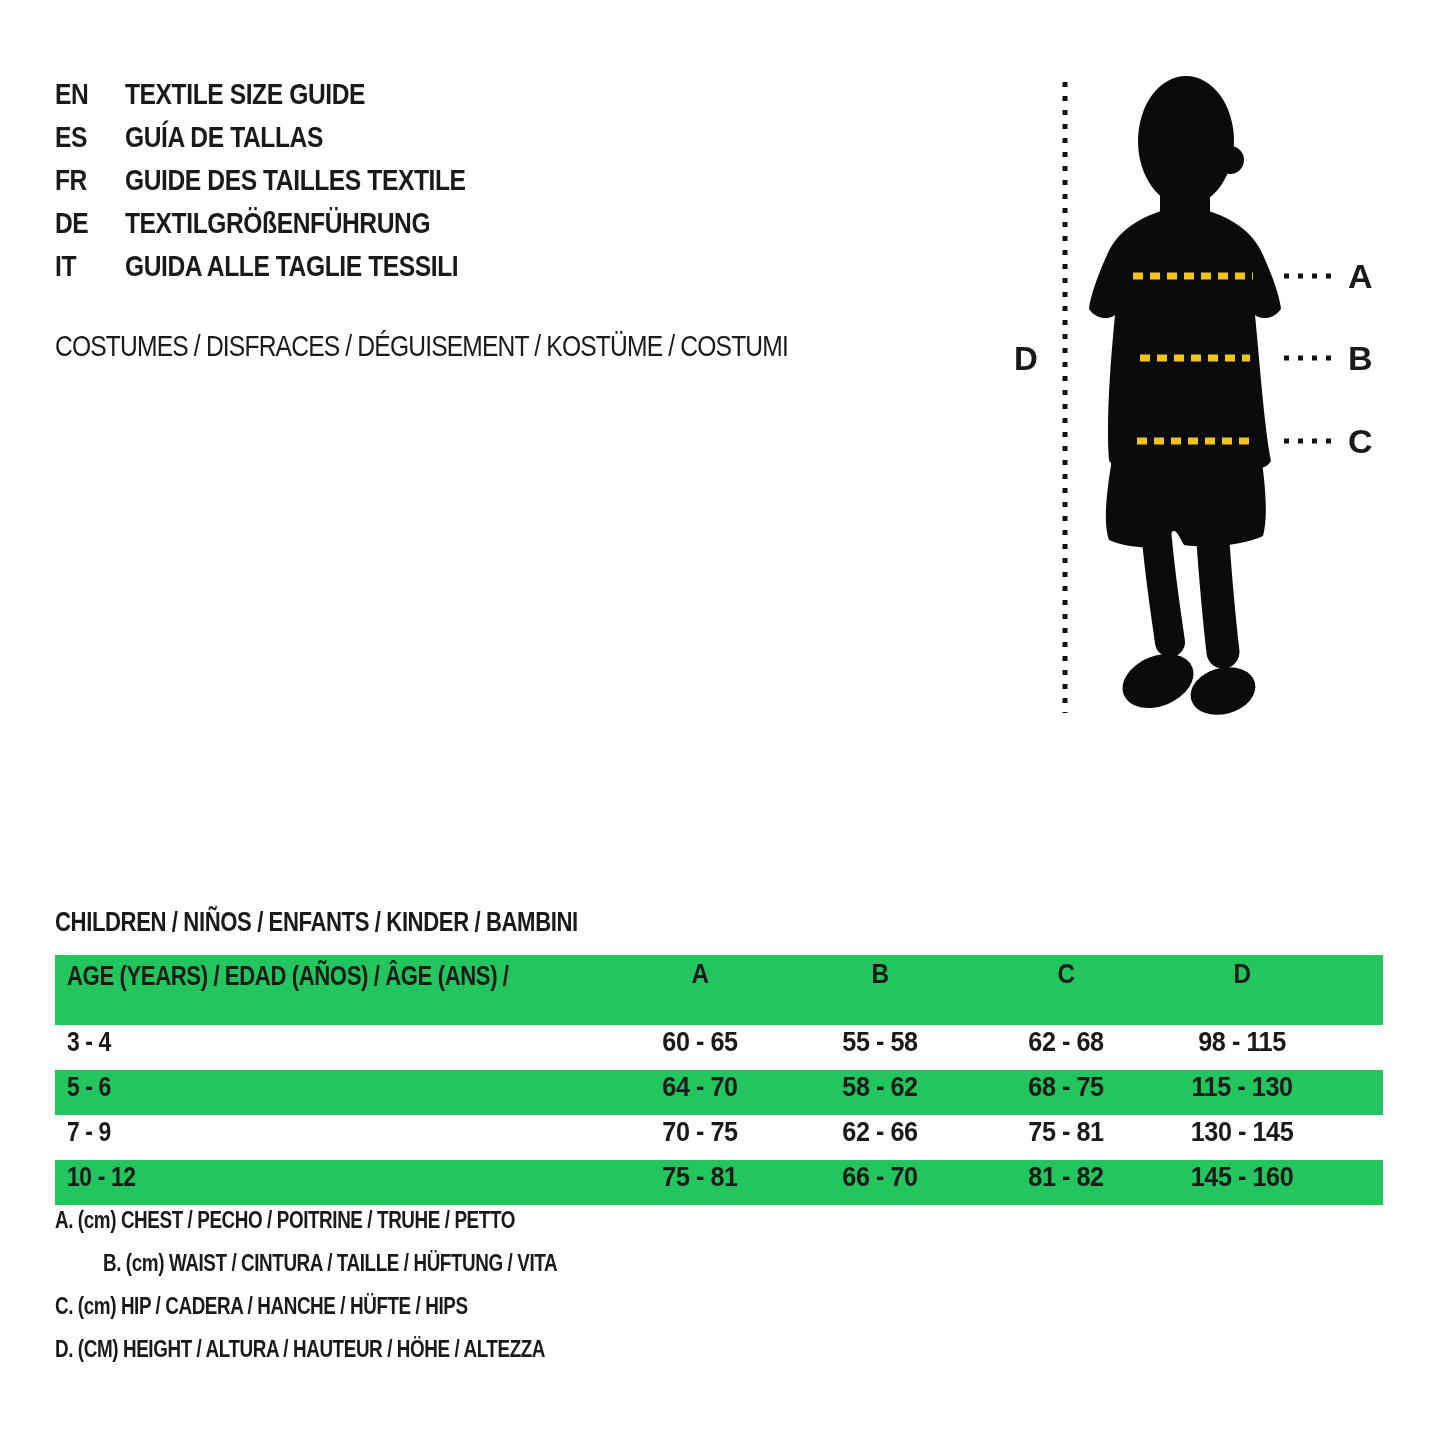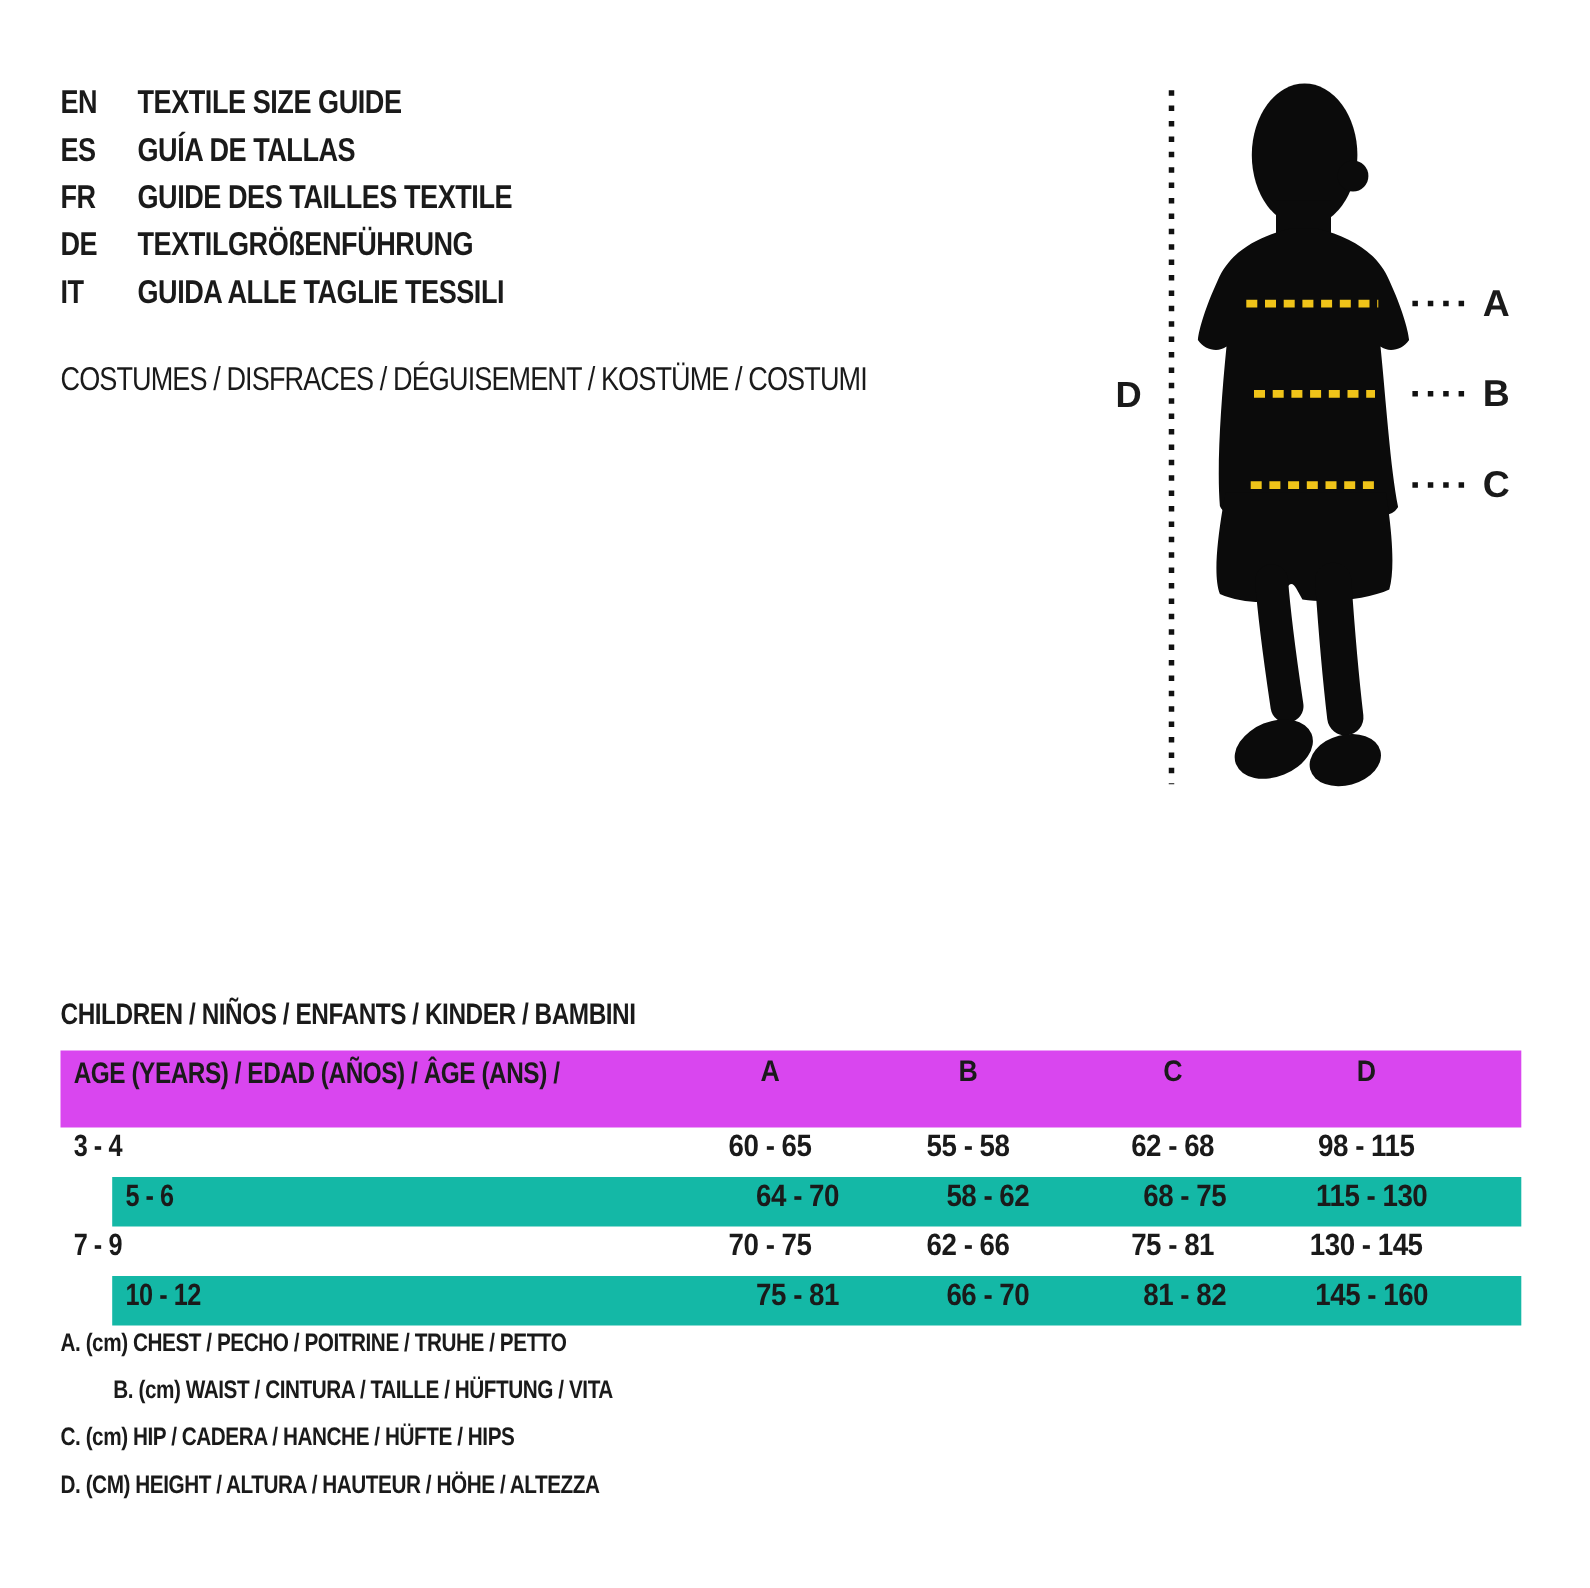--- a/index.html
+++ b/index.html
@@ -20,25 +20,25 @@
   .category{left:55px;top:324px;font-size:30px;font-weight:400;line-height:44px;}
 
   
   .mlabel{position:absolute;font-size:34px;font-weight:700;line-height:36px;}
 
   
   .section-heading{left:55px;top:906px;font-size:27px;font-weight:700;line-height:32px;}
 
   
   .size-table{left:55px;top:955px;width:1328px;}
-  .thead{position:relative;height:70px;background:#d946ef;}
+  .thead{position:relative;height:70px;background:#22c55e;}
   .thead-line{position:absolute;left:12px;font-size:27px;font-weight:700;line-height:30px;}
   .col-letter{position:absolute;top:4px;font-size:27px;font-weight:700;line-height:30px;}
   .trow{position:relative;height:45px;line-height:33px;font-size:28px;font-weight:700;}
-  .trow.alt{background:#14b8a6;margin-left:47px;}
+  .trow.alt{background:#22c55e;}
   .age-cell{position:absolute;left:12px;top:0;}
   .val-cell{position:absolute;top:0;}
   .c-a{left:48.6%;} .c-b{left:62.1%;} .c-c{left:76.1%;} .c-d{left:89.4%;}
 
   
   .note{position:absolute;left:55px;font-size:23px;font-weight:700;line-height:32px;}
 </style>
 </head>
 <body>
 

